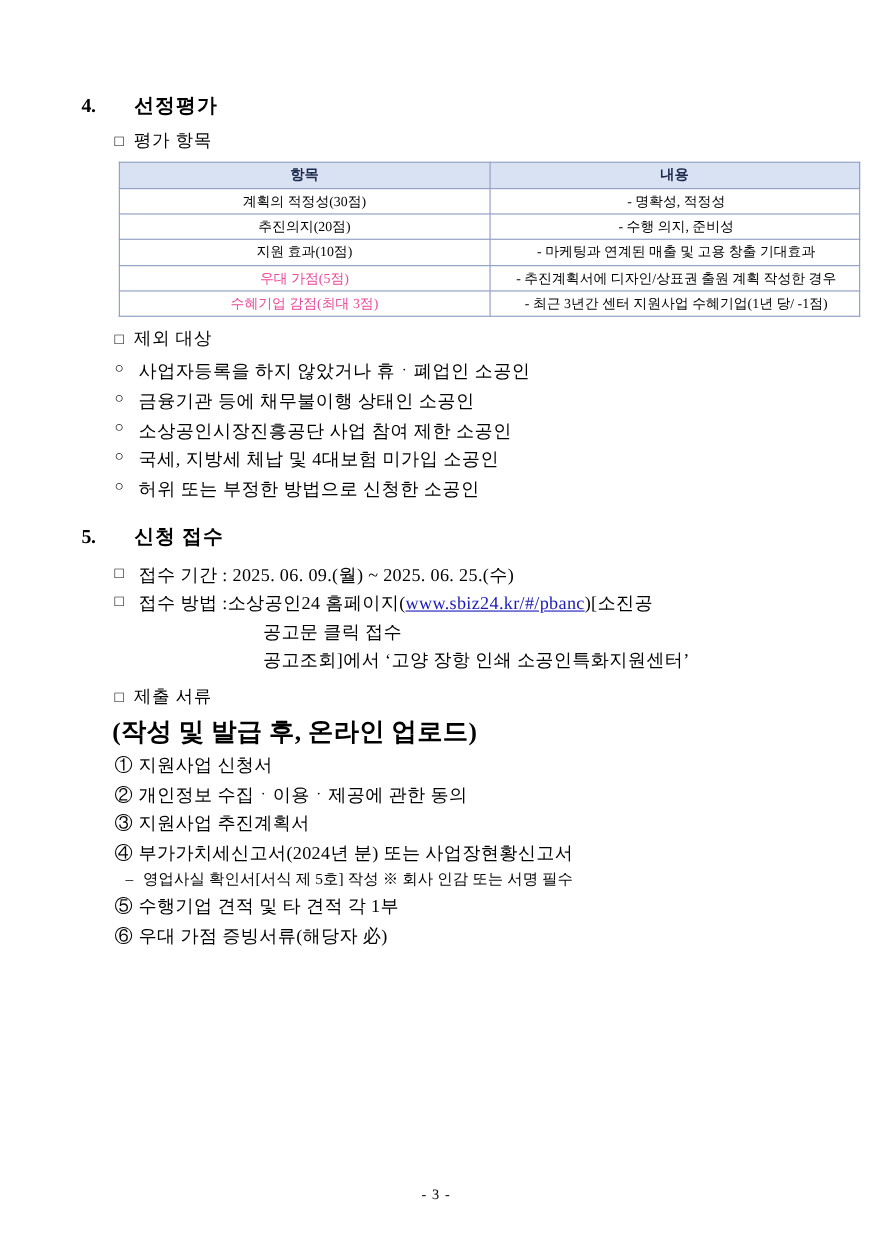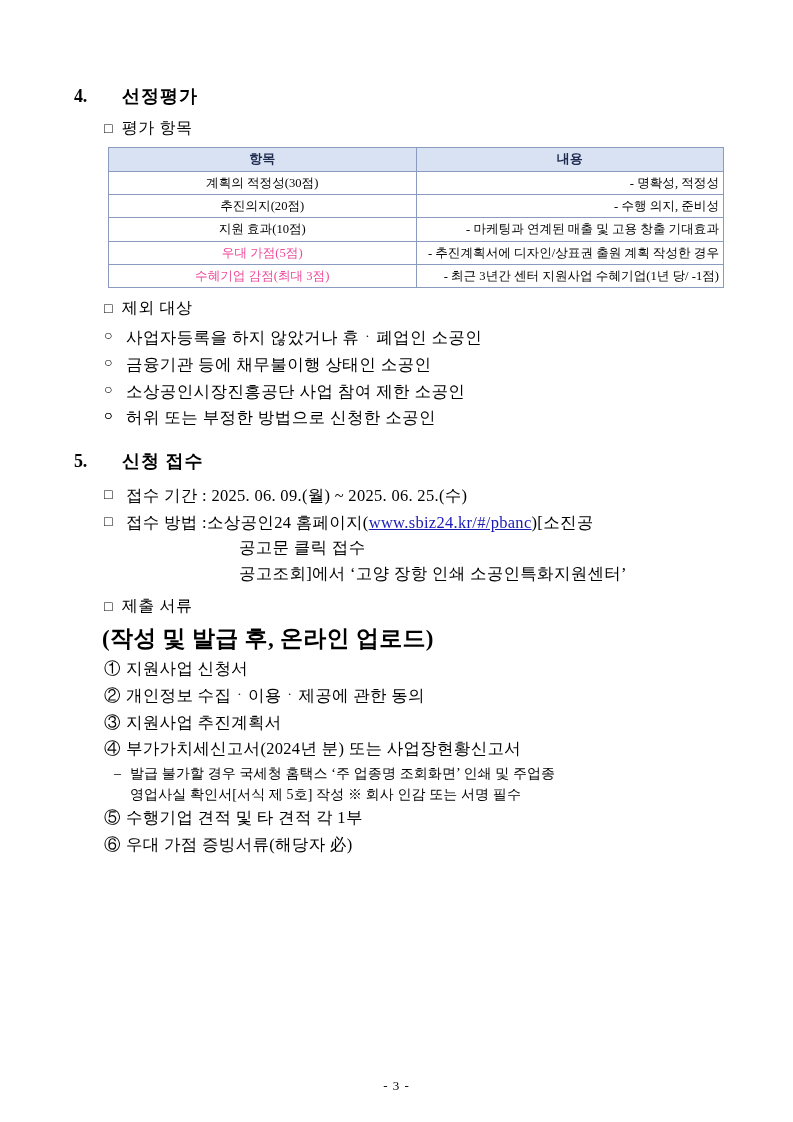--- a/index.html
+++ b/index.html
@@ -61,42 +61,42 @@
     font-size: 14px;
   }
   .sub-head .txt {
     letter-spacing: 0.6px;
   }
 
   
   table.eval {
     border-collapse: collapse;
     margin: 8px 0 10px 34px;
-    width: 616px;
+    width: 674px;
     font-size: 12.6px;
     table-layout: fixed;
   }
   table.eval th, table.eval td {
     border: 1px solid #8a9bbf;
     padding: 2px 4px;
     line-height: 1.45;
   }
   table.eval thead th {
     background: #d9e2f3;
     text-align: center;
     font-weight: bold;
     color: #1d2a4d;
     font-size: 13px;
   }
   table.eval td.item {
     text-align: center;
     width: 200px;
   }
   table.eval td.desc {
-    text-align: right;
+    text-align: center;
     padding-left: 7px;
   }
   .blue {
     color: #ec4899;
   }
 
   
   .circle-list {
     margin: 2px 0 0 0;
     padding: 0;
@@ -258,20 +258,21 @@
       <li>
         <span class="bullet">○</span>
         <span>금융기관 등에 채무불이행 상태인 소공인</span>
       </li>
       <li>
         <span class="bullet">○</span>
         <span>소상공인시장진흥공단 사업 참여 제한 소공인</span>
       </li>
       <li>
         <span class="bullet">○</span>
+        <span>국세, 지방세 체납 및 4대보험 미가입 소공인</span>
       </li>
       <li>
         <span class="bullet">○</span>
         <span>허위 또는 부정한 방법으로 신청한 소공인</span>
       </li>
     </ul>
 
     <div class="gap-md"></div>
 
     <div class="section-head">
@@ -319,21 +320,20 @@
         <span>지원사업 추진계획서</span>
       </li>
       <li>
         <span class="bullet">④</span>
         <span>부가가치세신고서(2024년 분) 또는 사업장현황신고서</span>
       </li>
     </ul>
 
     <div class="note">
       <span class="dash">–</span>
-      <span>발급 불가할 경우 국세청 홈택스 ‘주 업종명 조회화면’ 인쇄 및 주업종</span>
       <span class="cont2">영업사실 확인서[서식 제 5호] 작성 ※ 회사 인감 또는 서명 필수</span>
     </div>
 
     <ul class="num-list">
       <li>
         <span class="bullet">⑤</span>
         <span>수행기업 견적 및 타 견적 각 1부</span>
       </li>
       <li>
         <span class="bullet">⑥</span>

